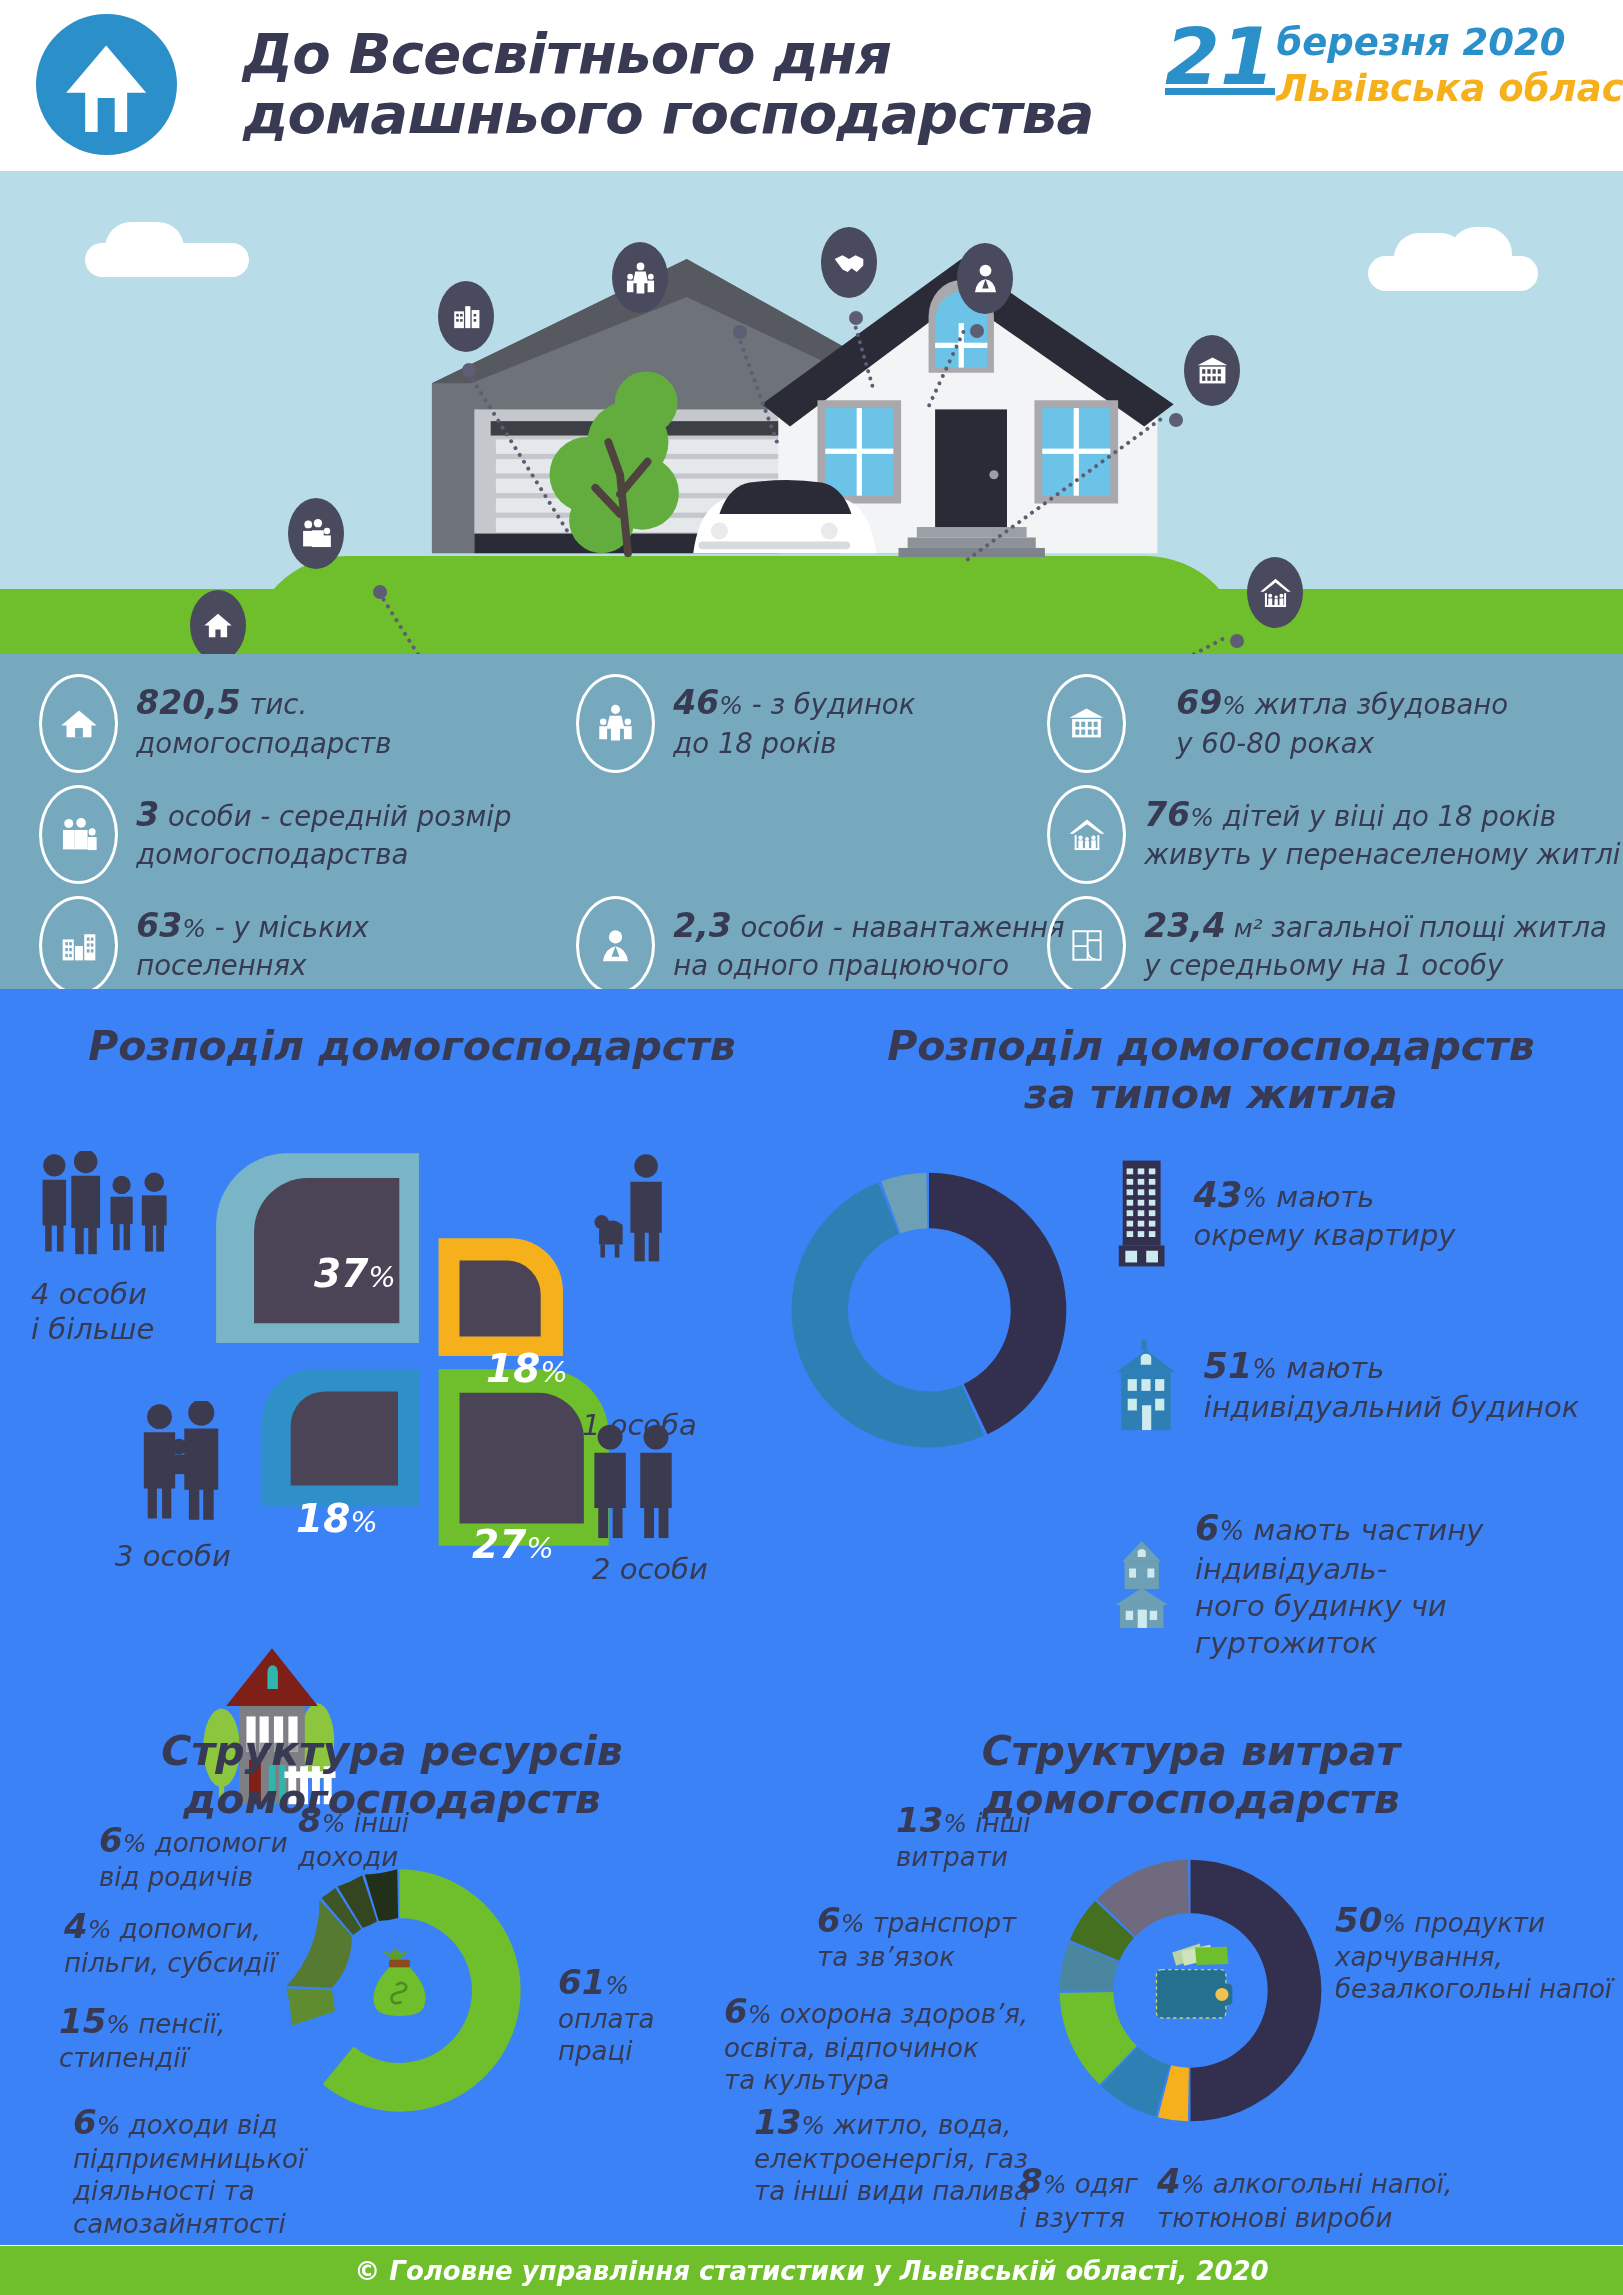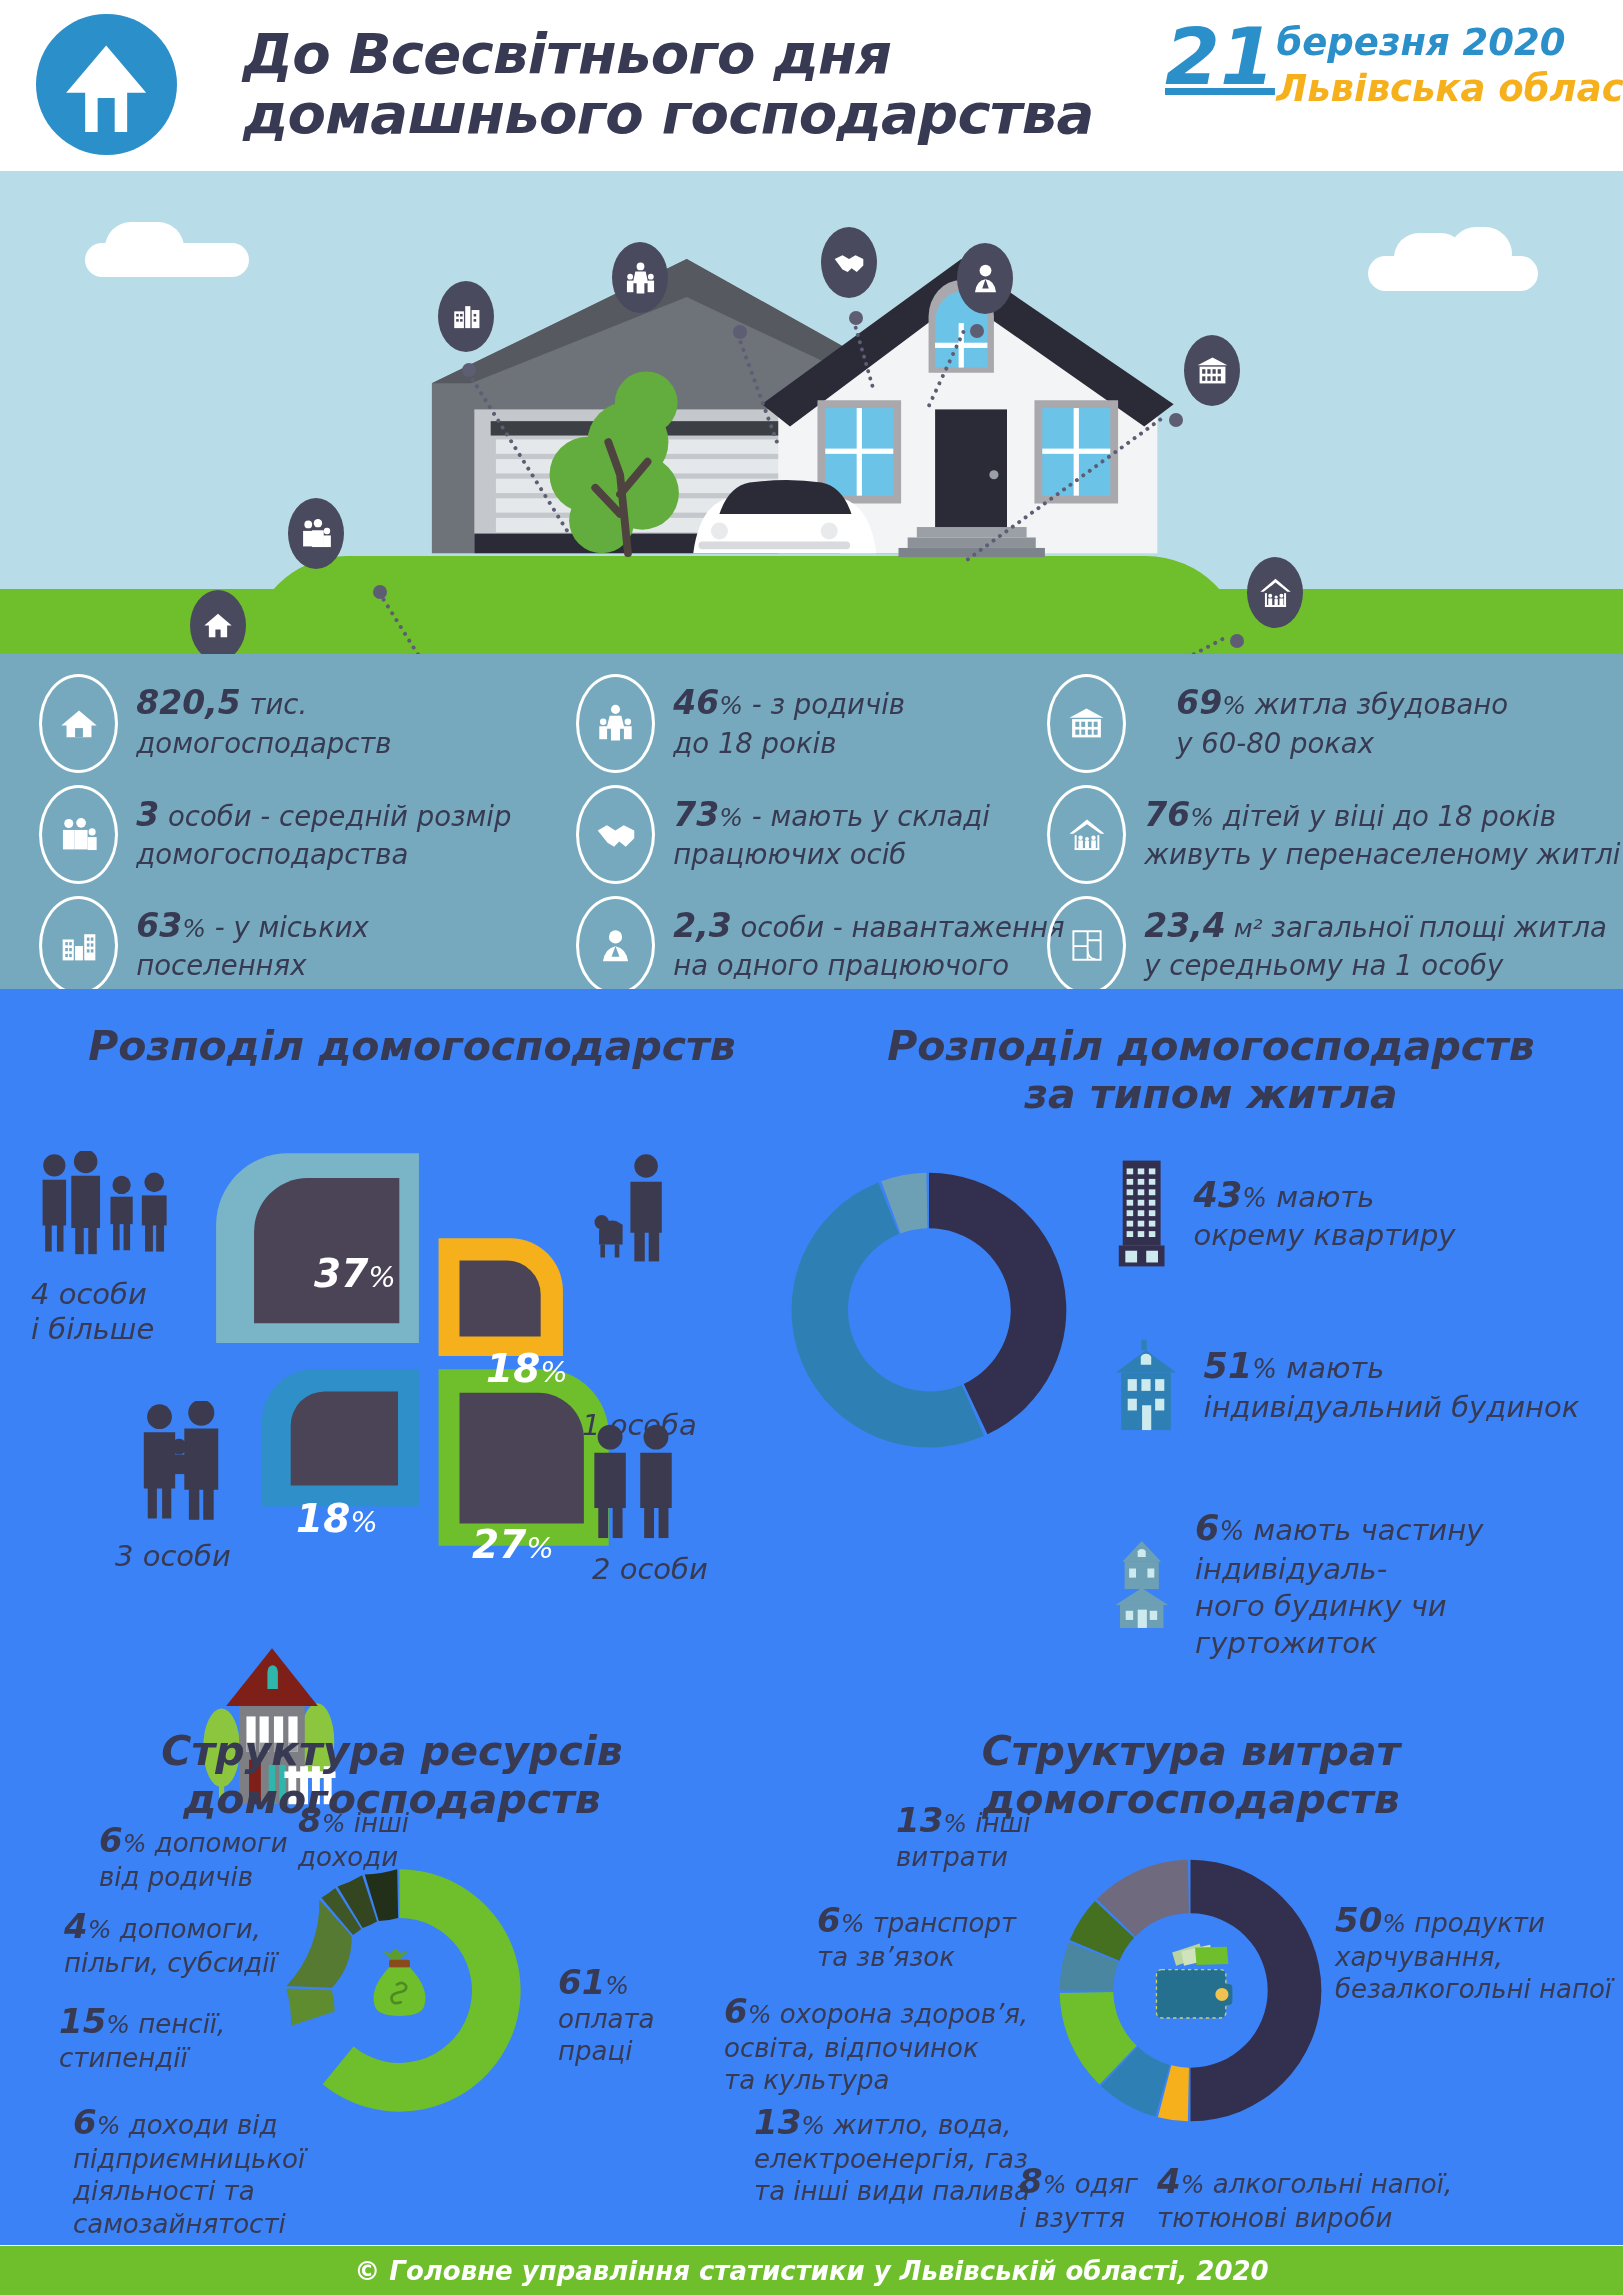--- a/index.html
+++ b/index.html
@@ -338,21 +338,21 @@
         <svg width="35" height="38" viewBox="0 0 54 58">
             <circle cx="27" cy="8" r="7" fill="#fff"></circle>
             <path d="M18 18 h18 l5 20 h-7 v18 h-14 v-18 h-7 z" fill="#fff"></path>
             <circle cx="8" cy="27" r="5" fill="#fff"></circle>
             <path d="M2 34 h12 v20 h-12 z" fill="#fff"></path>
             <circle cx="46" cy="27" r="5" fill="#fff"></circle>
             <path d="M40 34 h12 v20 h-12 z" fill="#fff"></path>
           </svg>
       </div>
       <div class="fact-txt">
-        <div><b>46</b><span class="pct">%</span><span>  - з родичів</span></div>
+        <div><b>46</b><span class="pct">%</span><span>  - з будинок</span></div>
         <div>до 18 років</div>
       </div>
     </div>
 
     <div class="fact" style="left:1047px;top:19.6px;gap:32px;">
       <div class="fact-icon">
         <svg width="37" height="34" viewBox="0 0 56 52">
             <polygon points="28,4 54,18 2,18" fill="#fff"></polygon>
             <rect x="6" y="20" width="44" height="28" fill="#fff"></rect>
             <g fill="#76a9bd">
@@ -383,31 +383,20 @@
             <circle cx="52" cy="23" r="5.5" fill="#fff"></circle>
             <path d="M45 31 h14 v20 h-14 z" fill="#fff"></path>
           </svg>
       </div>
       <div class="fact-txt">
         <div><b>3</b><span> особи - середній розмір</span></div>
         <div>домогосподарства</div>
       </div>
     </div>
 
-    <div class="fact" style="left:576px;top:131px;">
-      <div class="fact-icon">
-        <svg width="42" height="30" viewBox="0 0 64 46">
-            <path d="M4 16 l14 -8 l13 8 l13 -8 l16 8 v12 l-13 13 l-10 -8 l-8 8 l-10 -6 z" fill="#fff"></path>
-          </svg>
-      </div>
-      <div class="fact-txt">
-        <div><b>73</b><span class="pct">%</span><span>  - мають у складі</span></div>
-        <div>працюючих осіб</div>
-      </div>
-    </div>
 
     <div class="fact" style="left:1047px;top:131px;">
       <div class="fact-icon">
         <svg width="38" height="35" viewBox="0 0 58 54">
             <path d="M29 4 L56 26 h-6 L29 11 L8 26 H2 Z" fill="#fff"></path>
             <rect x="10" y="28" width="3" height="22" fill="#fff"></rect>
             <rect x="45" y="28" width="3" height="22" fill="#fff"></rect>
             <rect x="10" y="48" width="38" height="3" fill="#fff"></rect>
             <g fill="#fff">
               <circle cx="19" cy="32" r="3.4"></circle>

